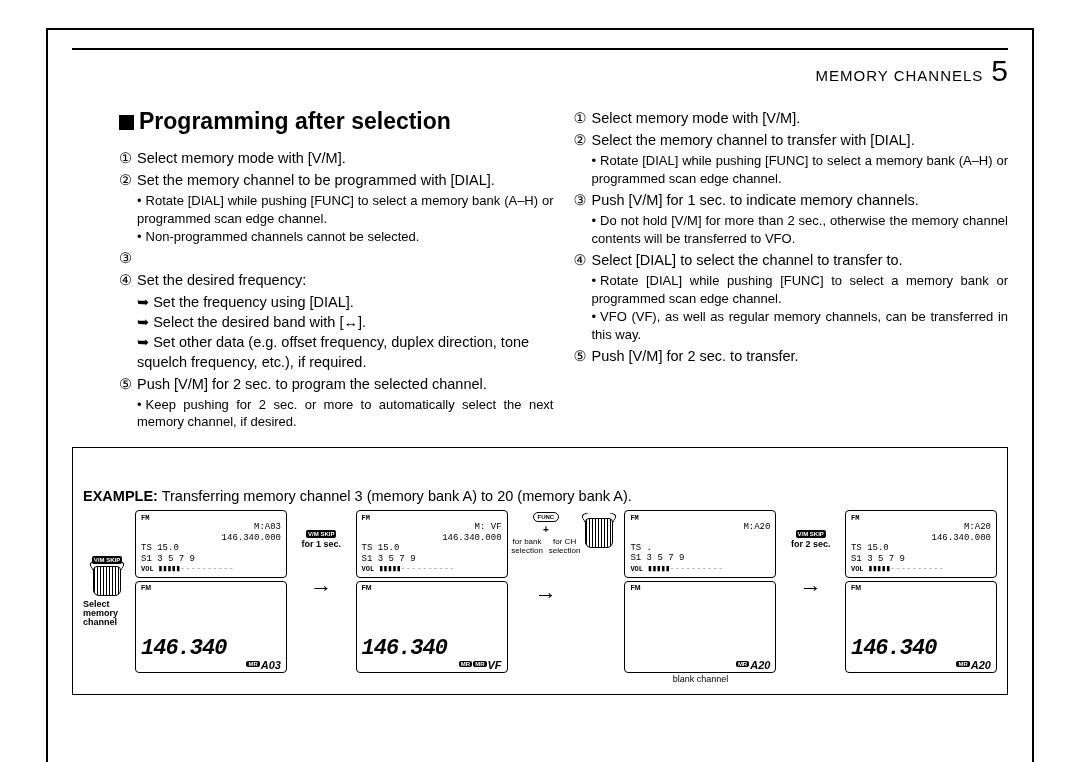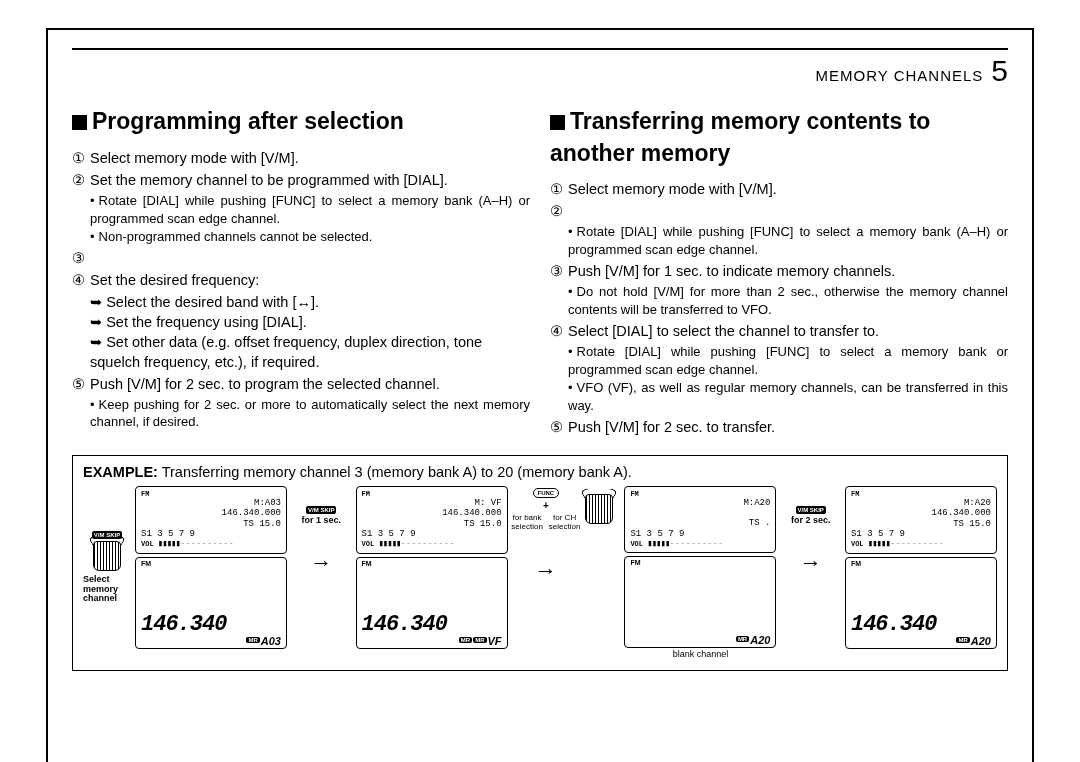--- a/index.html
+++ b/index.html
@@ -35,20 +35,21 @@
     font-size: 15px;
     letter-spacing: 1px;
   }
   .chapter-num {
     font-size: 30px;
     font-weight: 400;
   }
   .columns {
     display: flex;
     gap: 20px;
+    margin-left: 47px;
   }
   .col {
     flex: 1;
     font-size: 14.5px;
     line-height: 1.38;
   }
   .sec-title {
     font-size: 23px;
     font-weight: bold;
     margin: 0 0 10px 0;
@@ -80,20 +81,21 @@
     margin-left: 18px;
   }
   .example-box {
     border: 1.5px solid #000;
     margin-top: 16px;
     padding: 8px 10px 10px 10px;
   }
   .example-line {
     font-size: 14.5px;
     margin-bottom: 6px;
+    margin-top: 32px;
   }
   .example-line b {
     font-weight: bold;
   }
   .radios {
     display: flex;
     align-items: flex-start;
     justify-content: space-between;
   }
   .radio-unit {
@@ -148,21 +150,21 @@
     border: 1.5px solid #000;
     border-radius: 4px;
     width: 140px;
     padding: 3px 5px;
     font-family: "Courier New", monospace;
     font-size: 9px;
     line-height: 1.15;
     margin-bottom: 3px;
   }
   .lcd .fm { font-weight: bold; font-size: 7px;}
-  .lcd .mid { display: flex; justify-content: flex-end;}
+  .lcd .mid { display: flex; justify-content: flex-start;}
   .lcd .vol { font-weight: bold; font-size: 7px;}
   .lcd .bars { letter-spacing: -1px;}
   .lcd2 {
     border: 1.5px solid #000;
     border-radius: 4px;
     width: 140px;
     padding: 2px 5px 1px 5px;
     font-family: Arial, sans-serif;
     text-align: left;
   }
@@ -263,38 +265,38 @@
         </div>
       <div class="sub"><span class="b">•</span><span>Rotate [DIAL] while pushing [FUNC] to select a memory bank (A–H) or programmed scan edge channel.</span></div>
       <div class="sub"><span class="b">•</span><span>Non-programmed channels cannot be selected.</span></div>
       <div class="step">
           <span class="num">③</span>
         </div>
       <div class="step">
           <span class="num">④</span>
           <span>Set the desired frequency:</span>
         </div>
+      <div class="arrow-sub">➥ <span>Set the frequency using [DIAL].</span></div>
       <div class="arrow-sub">➥ <span>Select the desired band with [↔].</span></div>
-      <div class="arrow-sub">➥ <span>Set the frequency using [DIAL].</span></div>
       <div class="arrow-sub">➥ <span>Set other data (e.g. offset frequency, duplex direction, tone squelch frequency, etc.), if required.</span></div>
       <div class="step">
           <span class="num">⑤</span>
           <span>Push [V/M] for 2 sec. to program the selected channel.</span>
         </div>
       <div class="sub"><span class="b">•</span><span>Keep pushing for 2 sec. or more to automatically select the next memory channel, if desired.</span></div>
     </div>
 
     <div class="col">
-      <h2 class="sec-title"><span class="sq"></span><span>Transferring memory contents to another memory</span></h2>
       <div class="step">
           <span class="num">①</span>
           <span>Select memory mode with [V/M].</span>
         </div>
       <div class="step">
           <span class="num">②</span>
+          <span>Select the memory channel to transfer with [DIAL].</span>
         </div>
       <div class="sub"><span class="b">•</span><span>Rotate [DIAL] while pushing [FUNC] to select a memory bank (A–H) or programmed scan edge channel.</span></div>
       <div class="step">
           <span class="num">③</span>
           <span>Push [V/M] for 1 sec. to indicate memory channels.</span>
         </div>
       <div class="sub"><span class="b">•</span><span>Do not hold [V/M] for more than 2 sec., otherwise the memory channel contents will be transferred to VFO.</span></div>
       <div class="step">
           <span class="num">④</span>
           <span>Select [DIAL] to select the channel to transfer to.</span>

